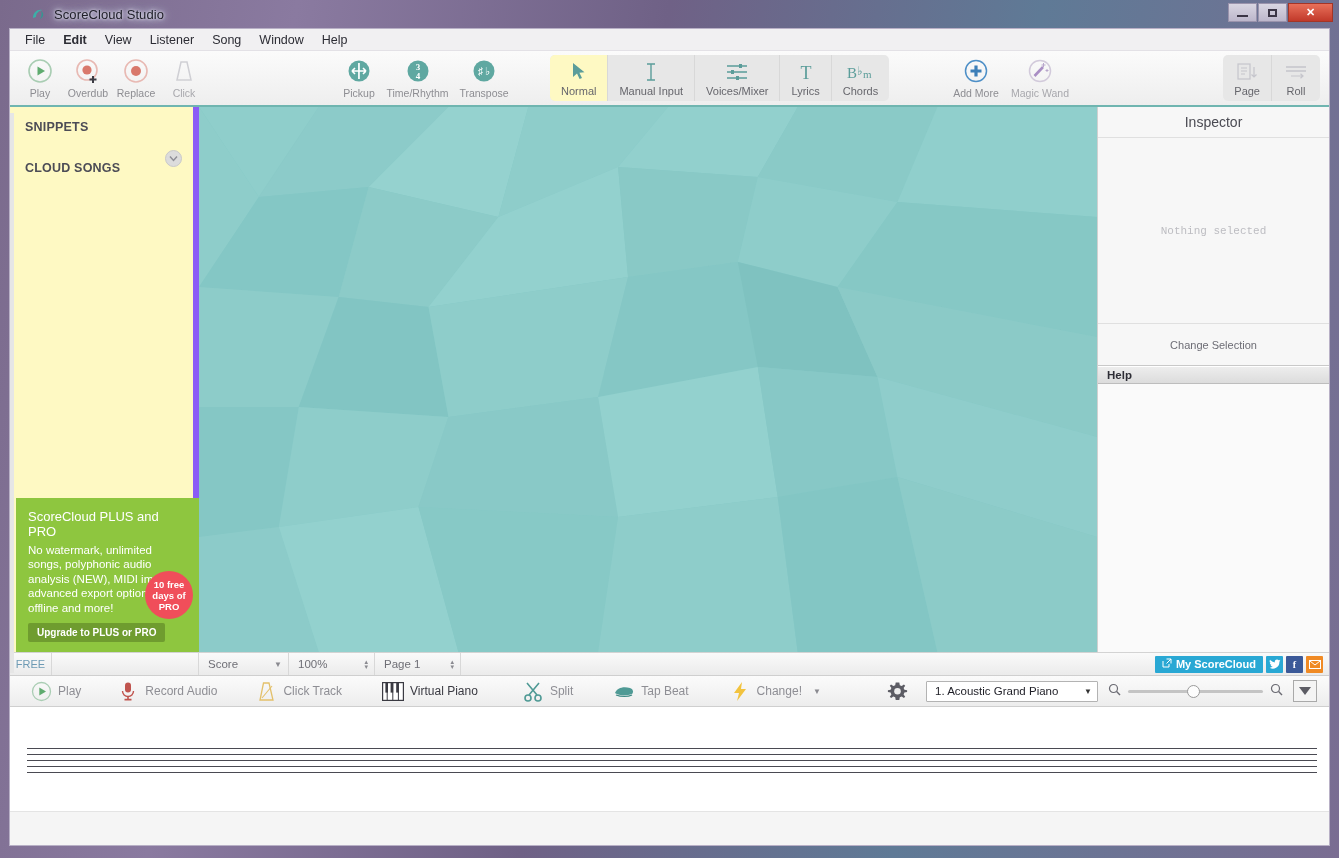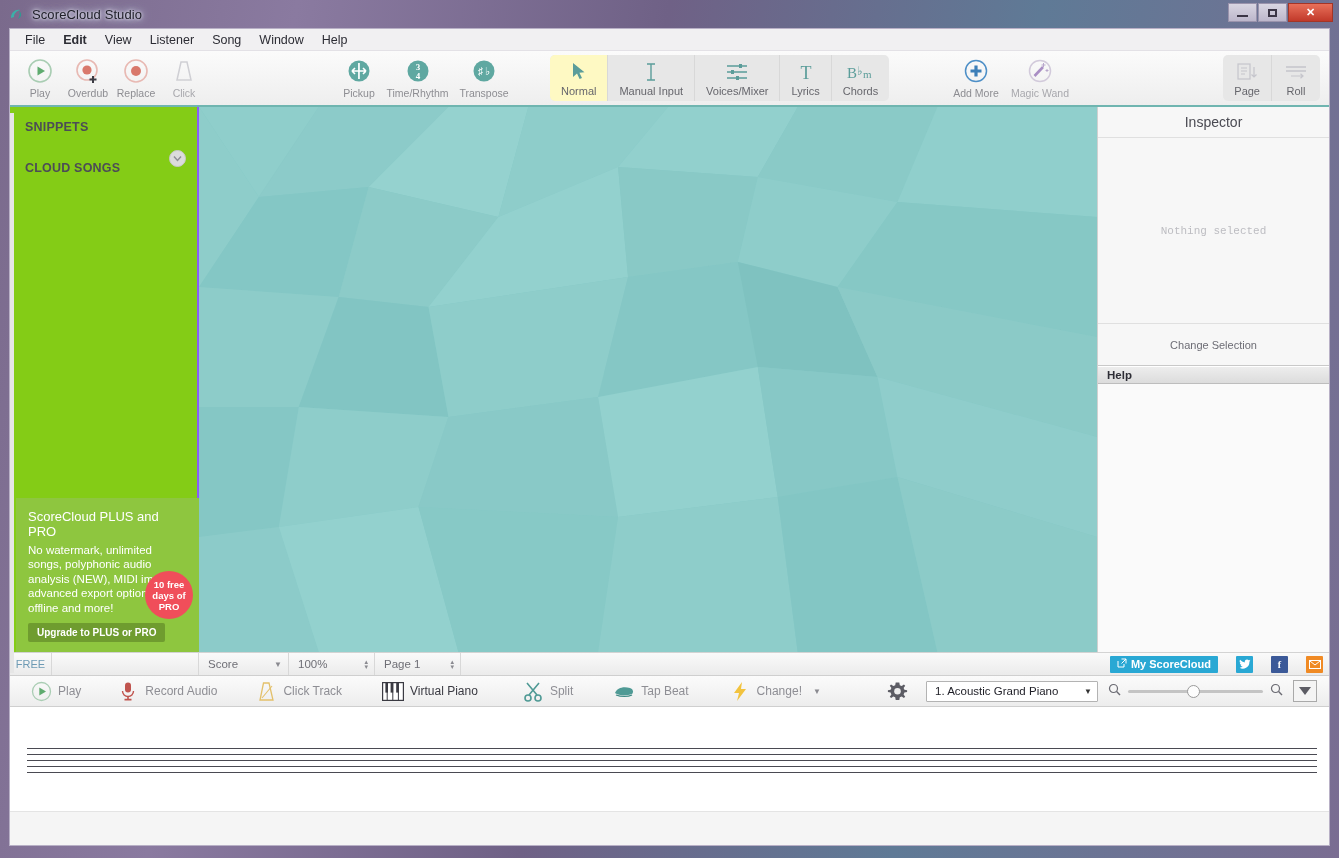--- a/index.html
+++ b/index.html
@@ -11,21 +11,21 @@
   }
   #app {
     position: relative;
     width: 1339px; height: 858px;
     background: linear-gradient(100deg,#7a6a8c 0%, #8a7aa0 20%, #6f6186 45%, #5f7a96 70%, #7a6d92 100%);
   }
 
   
   .titlebar {
     position: absolute; left: 0; top: 0; width: 1339px; height: 28px;
-    display: flex; align-items: center;
+    display: flex; align-items: center; padding-left: 22px;
   }
   .title-icon {
     width: 17px; height: 17px; margin-left: 8px; margin-right: 7px;
     position: relative; flex: none;
   }
   .title-icon svg { display:block; }
   .title-text {
     font-size: 13px; color: #20202a; letter-spacing: .1px;
     text-shadow: 0 0 6px rgba(230,238,255,.95), 0 0 12px rgba(225,235,255,.8), 0 0 3px rgba(255,255,255,.9);
   }
@@ -93,21 +93,21 @@
   .seg-btn:last-child { border-right: none; }
   .seg-btn.on { background: #fef9c3; }
   .seg-btn .ic { height: 23px; display:flex; align-items:center; justify-content:center; }
   .seg-btn .lb { font-size: 11px; color: #66666c; margin-top: 2px; white-space: nowrap; }
 
   
   .bodyrow { display: flex; height: 545px; }
 
   
   .sidebar {
-    width: 189px; background: #84cc16; border-right: 2px solid #8b5cf6;
+    width: 189px; background: #fef9c3; border-right: 6px solid #8b5cf6;
     position: relative; flex: none;
   }
   .side-head {
     font-size: 12.5px; font-weight: bold; color: #4c4c56;
     padding: 13px 0 0 15px; letter-spacing: .2px;
   }
   .side-head.second { padding-top: 27px; }
   .side-row { position: relative; }
   .side-chevron {
     position: absolute; right: 11px; top: 43px;
@@ -180,21 +180,21 @@
   }
   .sb-gap { width: 147px; border-right: 1px solid #d8d8d8; }
   .sb-combo {
     min-width: 86px; display: flex; align-items: center; justify-content: space-between;
     padding: 0 6px 0 9px; border-right: 1px solid #d8d8d8;
     font-size: 11.5px; color: #6f6f76;
   }
   .sb-combo .arr { font-size: 8px; color: #8a8a90; margin-left: 8px; }
   .sb-combo .spin { display:flex; flex-direction: column; line-height: 5px; font-size: 7px; color:#8a8a90; margin-left: 8px;}
   .sb-spacer { flex: 1; }
-  .sb-social { display:flex; align-items:center; gap: 18px; padding-right: 6px; text-align: right; }
+  .sb-social { display:flex; align-items:center; gap: 3px; padding-right: 6px; text-align: right; }
   .sc-btn {
     background: #29a8d4; color: #fff; font-size: 11px; font-weight: bold;
     height: 17px; display: flex; align-items: center; gap: 4px; padding: 0 7px;
     border-radius: 1px;
   }
   .sq { width: 17px; height: 17px; display:flex; align-items:center; justify-content:center; color:#fff; font-size: 10px; border-radius: 1px; }
   .sq.tw { background: #29a8d4; }
   .sq.fb { background: #3b5998; font-weight: bold; font-family: "Liberation Serif", serif; }
   .sq.ml { background: #f08a24; }
 

